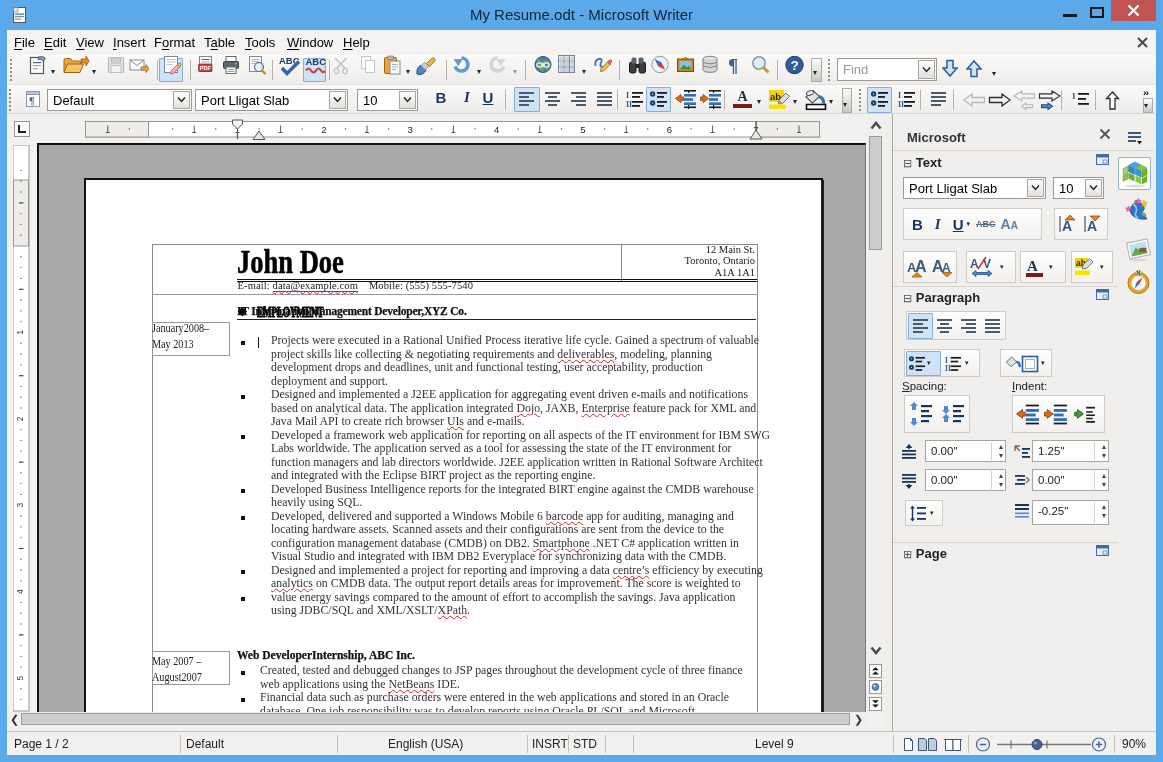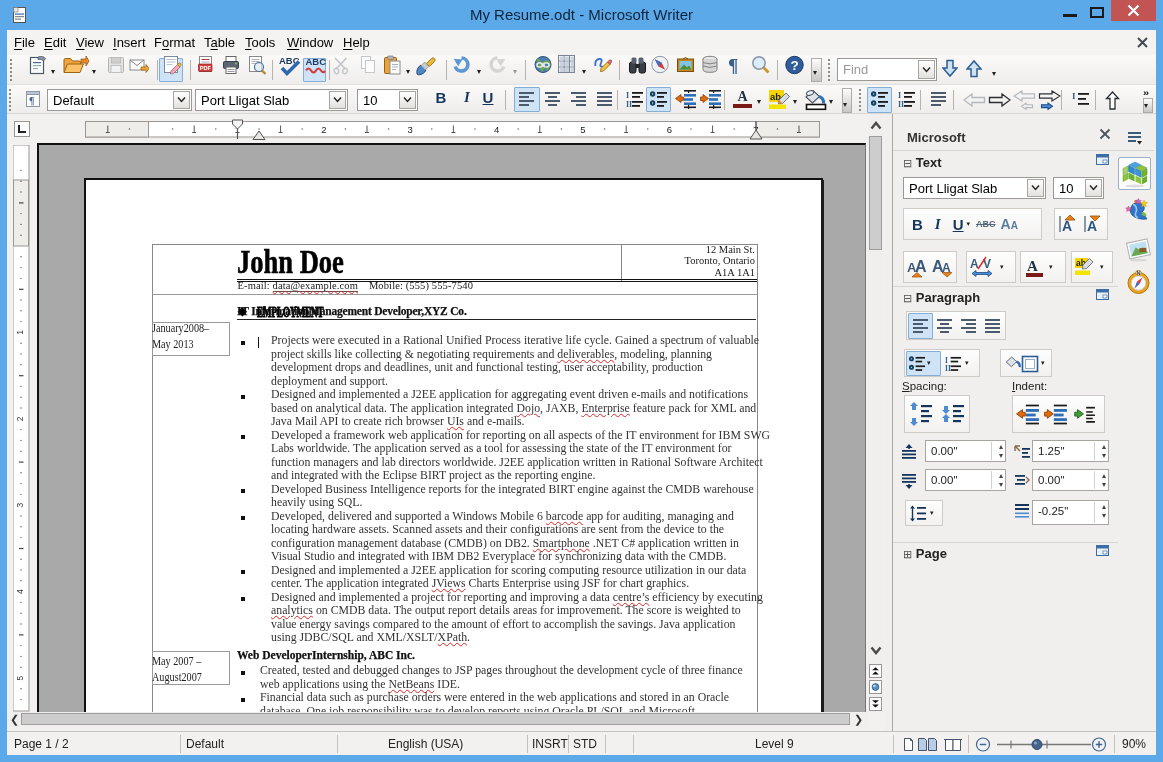--- a/index.html
+++ b/index.html
@@ -646,21 +646,20 @@
       <div class="bullet" style="top:307px"></div>
       <div class="bullet" style="top:334px"></div>
       <div class="bullet" style="top:388px"></div>
       <div class="bullet" style="top:415px"></div>
       <div class="bodytxt abs" style="left:185px;top:152px">
         <p>Projects were executed in a Rational Unified Process iterative life cycle. Gained a spectrum of valuable<br>project skills like collecting &amp; negotiating requirements and <u class="sp">deliverables</u>, modeling, planning<br>development drops and deadlines, unit and functional testing, user acceptability, production<br>deployment and support.</p>
         <p>Designed and implemented a J2EE application for aggregating event driven e-mails and notifications<br>based on analytical data. The application integrated <u class="sp">Dojo</u>, JAXB, <u class="sp">Enterprise</u> feature pack for XML and<br>Java Mail API to create rich browser <u class="sp">UIs</u> and e-mails.</p>
         <p>Developed a framework web application for reporting on all aspects of the IT environment for IBM SWG<br>Labs worldwide. The application served as a tool for assessing the state of the IT environment for<br>function managers and lab directors worldwide. J2EE application written in Rational Software Architect<br>and integrated with the Eclipse BIRT project as the reporting engine.</p>
         <p>Developed Business Intelligence reports for the integrated BIRT engine against the CMDB warehouse<br>heavily using SQL.</p>
         <p>Developed, delivered and supported a Windows Mobile 6 <u class="sp">barcode</u> app for auditing, managing and<br>locating hardware assets. Scanned assets and their configurations are sent from the device to the<br>configuration management database (CMDB) on DB2. <u class="sp">Smartphone</u> .NET C# application written in<br>Visual Studio and integrated with IBM DB2 Everyplace for synchronizing data with the CMDB.</p>
-        <p>Designed and implemented a J2EE application for scoring computing resource utilization in our data<br>center. The application integrated <u class="sp">JViews</u> Charts Enterprise using JSF for chart graphics.</p>
         <p>Designed and implemented a project for reporting and improving a data <u class="sp">centre’s</u> efficiency by executing<br><u class="sp">analytics</u> on CMDB data. The output report details areas for improvement. The score is weighted to<br>value energy savings compared to the amount of effort to accomplish the savings. Java application<br>using JDBC/SQL and XML/XSLT/<u class="sp">XPath</u>.</p>
       </div>
       <div class="abs datecell" style="left:65.5px;top:468.5px;height:34.5px"></div>
       <div class="abs datetxt" style="left:66px;top:470.5px">May 2007 –<br>August2007</div>
       <div class="abs jobtitle" style="left:151px;top:467px">Web DeveloperInternship, ABC Inc.</div>
       <div class="bullet" style="top:488.5px"></div>
       <div class="bullet" style="top:515.5px"></div>
       <div class="bodytxt abs" style="left:174px;top:482px">
         <p>Created, tested and debugged changes to JSP pages throughout the development cycle of three finance<br>web applications using the <u class="sp">NetBeans</u> IDE.</p>
         <p>Financial data such as purchase orders were entered in the web applications and stored in an Oracle<br>database. One job responsibility was to develop reports using Oracle PL/SQL and Microsoft</p>

